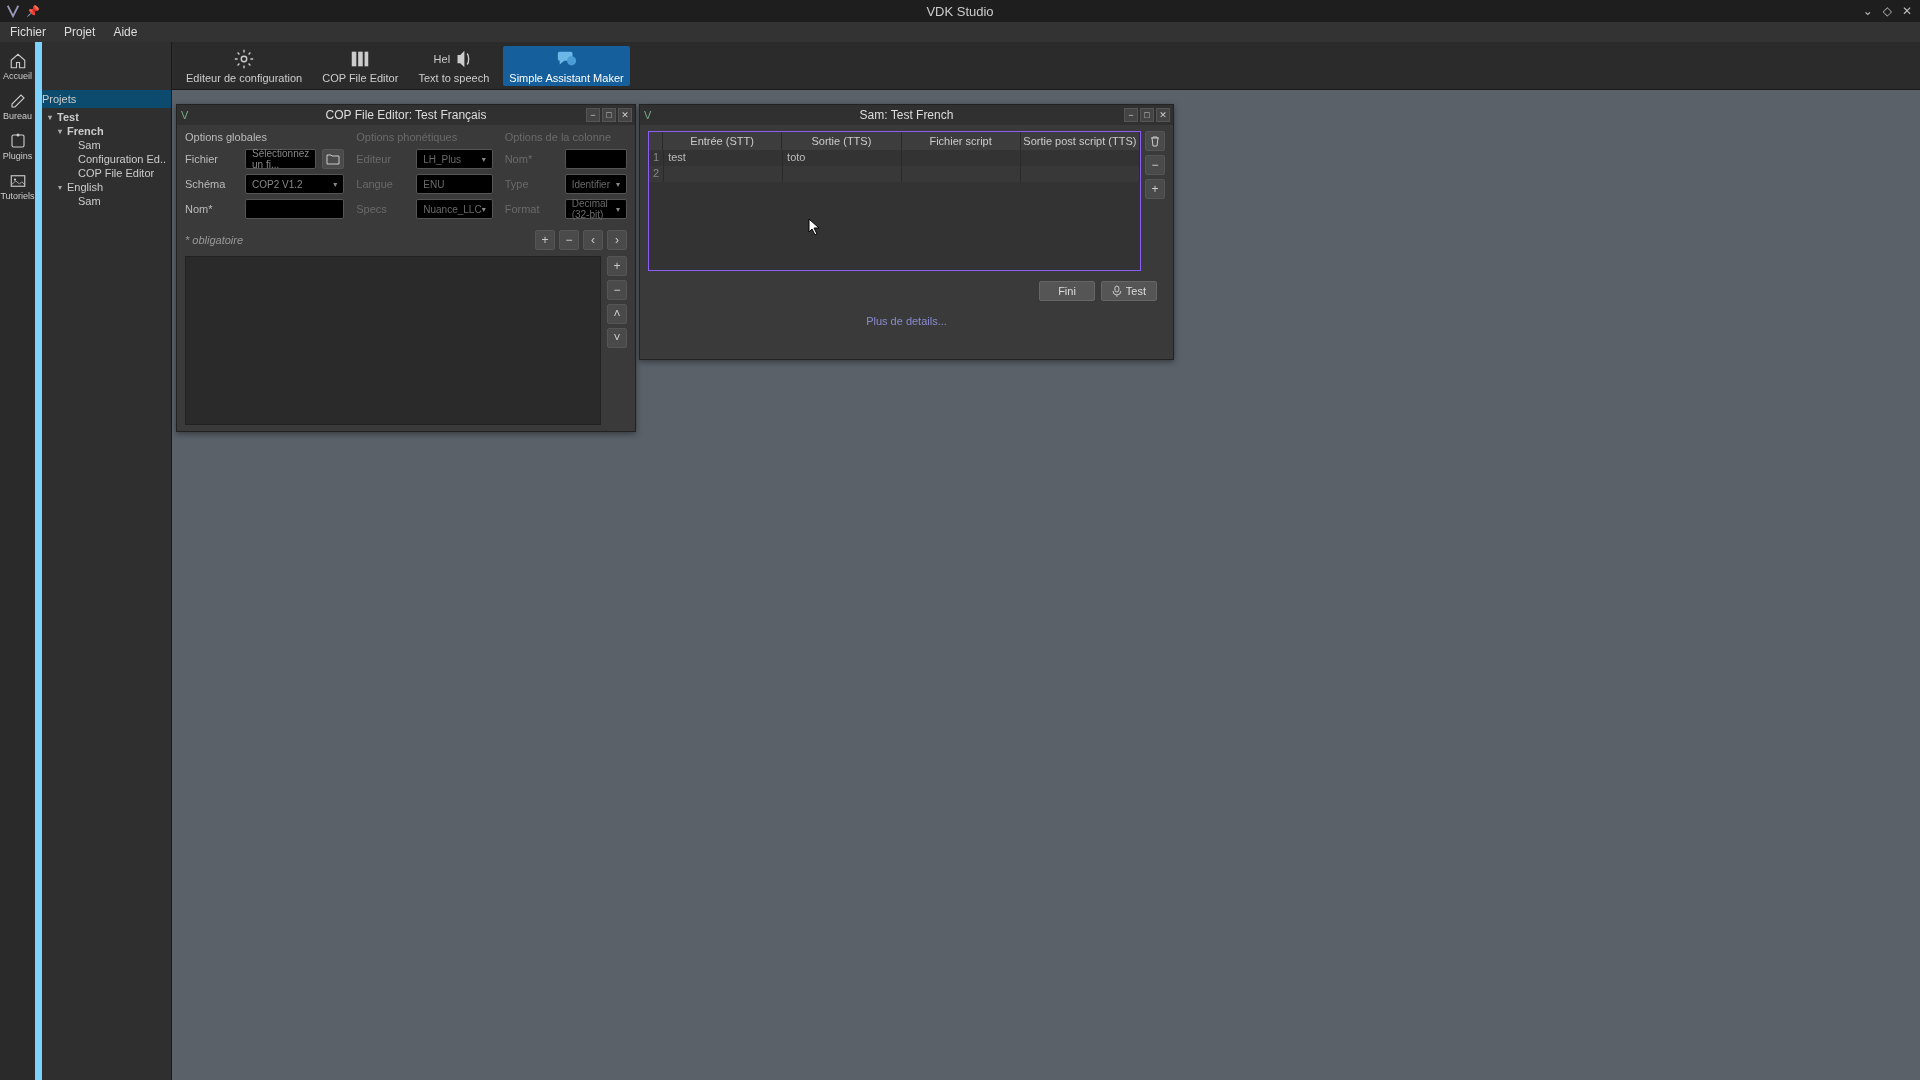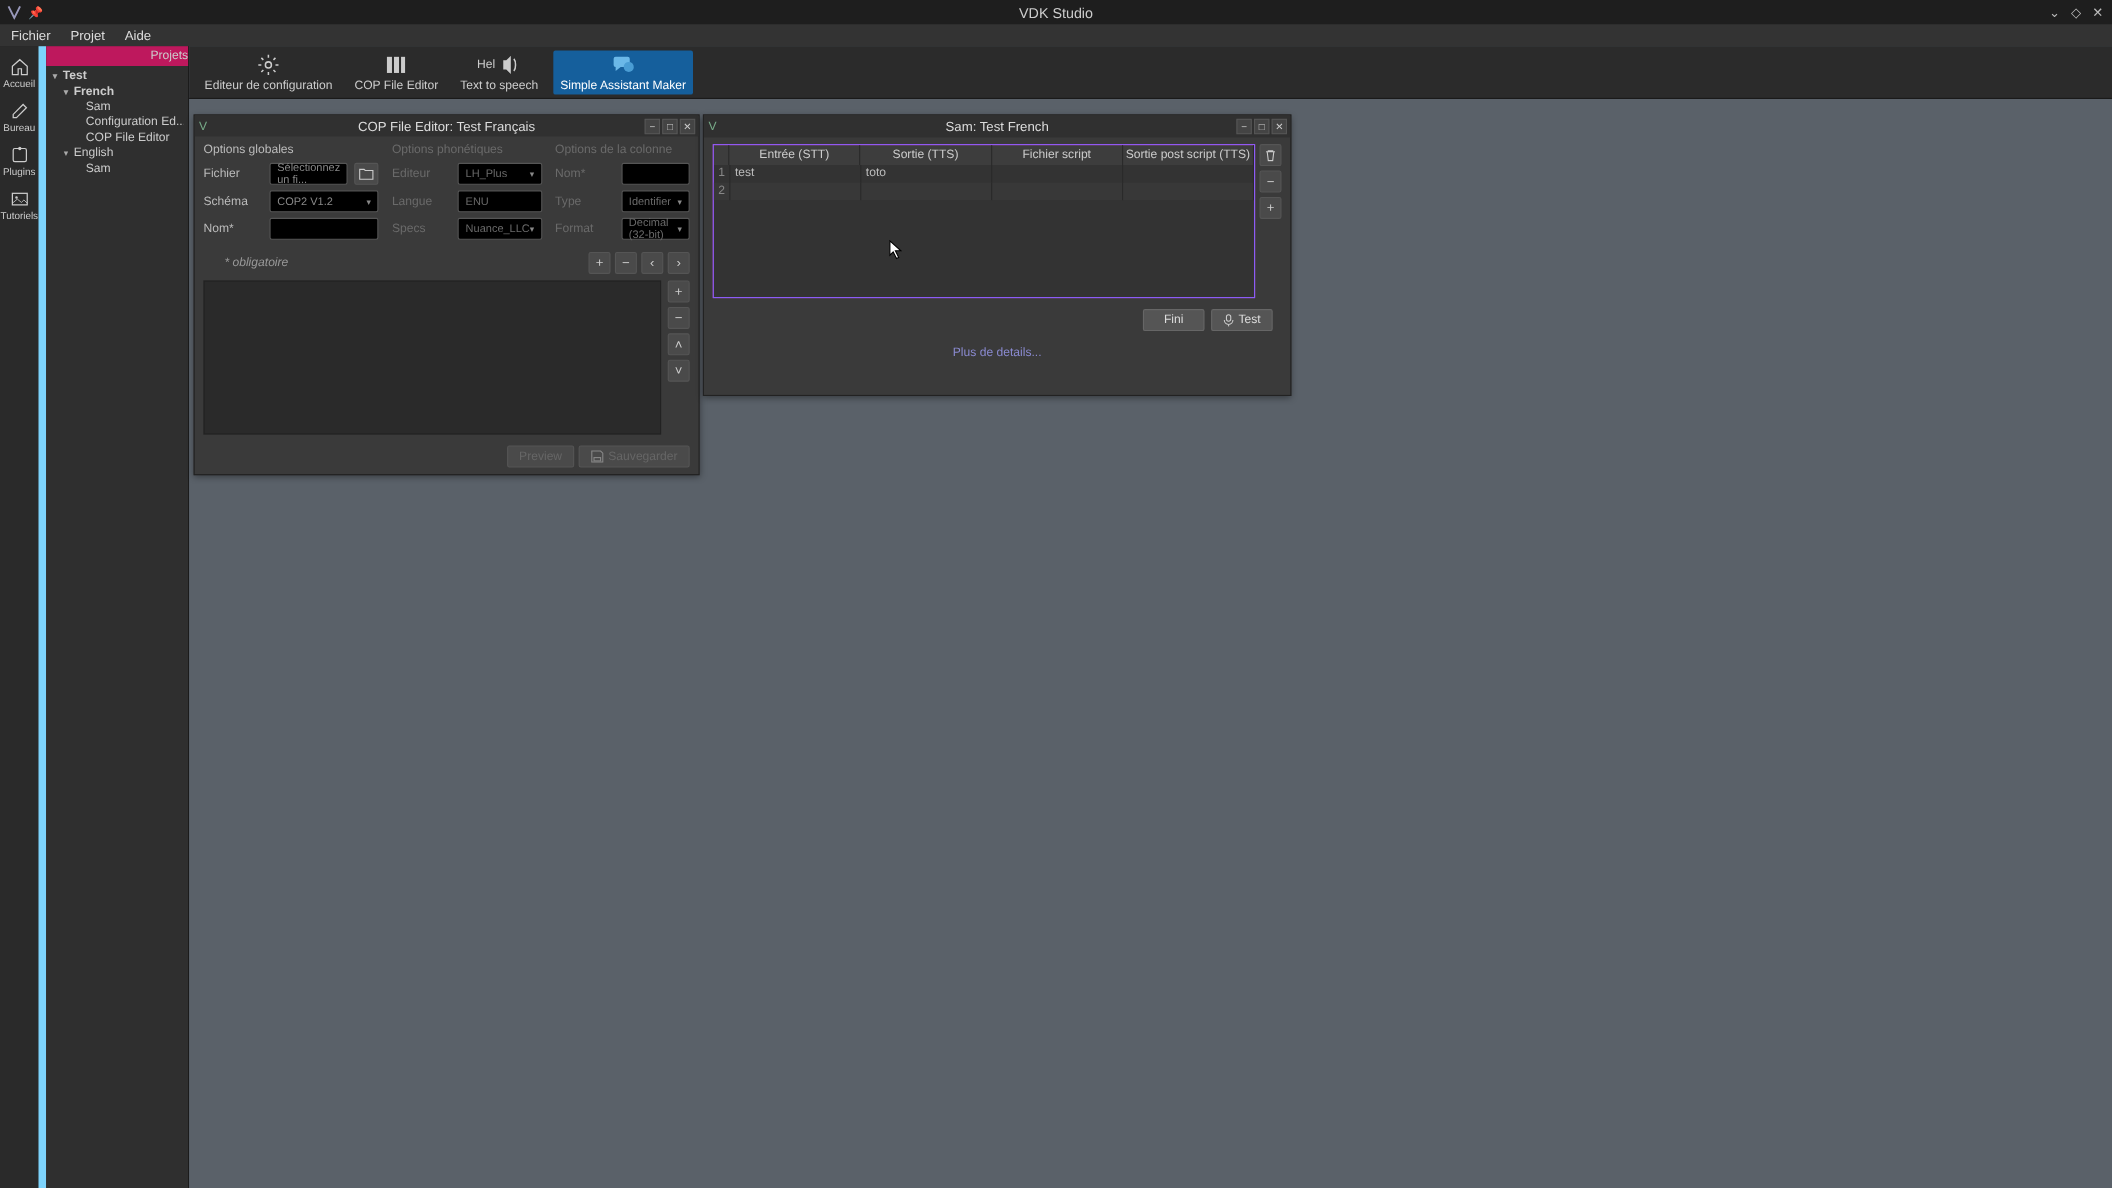--- a/index.html
+++ b/index.html
@@ -10,21 +10,21 @@
 .titlebar .title { position: absolute; left: 50%; transform: translateX(-50%); color: #ccc; font-size: 13px; }
 .titlebar .wincontrols { margin-left: auto; display: flex; gap: 10px; padding-right: 8px; }
 .titlebar .wincontrols span { font-size: 12px; color: #bbb; cursor: pointer; }
 .menubar { height: 20px; background: #333333; display: flex; align-items: center; gap: 18px; padding-left: 10px; color: #ddd; font-size: 12px; }
 .menubar span { cursor: pointer; }
 .body { display: flex; height: calc(1080px - 42px); }
 .leftnav { width: 42px; background: #2a2a2a; border-right: 7px solid #7dd3fc; display: flex; flex-direction: column; align-items: center; padding-top: 4px; }
 .leftnav .nav-item { width: 40px; height: 40px; display: flex; flex-direction: column; align-items: center; justify-content: center; gap: 1px; color: #ccc; font-size: 9px; cursor: pointer; }
 .leftnav .nav-item svg { width: 18px; height: 18px; }
 .projects { width: 130px; background: #2f2f2f; border-right: 1px solid #1a1a1a; }
-.projects .header { text-align: right; font-size: 11px; padding: 3px 0; color: #ccc; background: #be185d; }
+.projects .header { text-align: left; font-size: 11px; padding: 3px 0; color: #ccc; background: #0c4a6e; margin-top: 48px; }
 .tree { padding: 2px 4px; font-size: 11px; color: #ccc; }
 .tree .item { padding: 1px 0; display: flex; align-items: center; gap: 3px; cursor: pointer; white-space: nowrap; overflow: hidden; text-overflow: ellipsis; }
 .tree .expander { font-size: 8px; width: 8px; display: inline-block; text-align: center; color: #aaa; }
 .tree .indent1 { padding-left: 10px; }
 .tree .indent3 { padding-left: 32px; }
 .tree .bold { font-weight: bold; }
 .main { flex: 1; display: flex; flex-direction: column; background: #5a6169; }
 .toolbar { height: 48px; background: #2b2b2b; display: flex; align-items: center; gap: 8px; padding: 0 8px; border-bottom: 1px solid #1a1a1a; }
 .tool { display: flex; flex-direction: column; align-items: center; gap: 2px; padding: 2px 6px; cursor: pointer; color: #ccc; }
 .tool.selected { background: #155f9c; color: #fff; border-radius: 2px; }
@@ -40,21 +40,21 @@
 .section-row { display: flex; gap: 12px; }
 .section { flex: 1; }
 .section .sec-title { font-size: 11px; color: #bbb; margin-bottom: 6px; }
 .section.dim .sec-title, .section.dim .field label, .section.dim .field .control { color: #6a6a6a; }
 .field { display: flex; align-items: center; gap: 6px; margin-bottom: 5px; }
 .field label { width: 54px; font-size: 11px; color: #bbb; }
 .field .control { flex: 1; height: 20px; background: #000000; border: 1px solid #555; border-radius: 2px; padding: 0 6px; font-size: 10px; color: #888; display: flex; align-items: center; justify-content: space-between; }
 .field .control.input { color: #ccc; }
 .field .iconbtn { width: 22px; height: 20px; background: #4a4a4a; border: 1px solid #555; border-radius: 2px; display: flex; align-items: center; justify-content: center; cursor: pointer; }
 .chev { font-size: 8px; color: #888; }
-.obligatoire { font-size: 11px; color: #999; font-style: italic; margin-left: 19px; }
+.obligatoire { font-size: 11px; color: #999; font-style: italic; }
 .btnrow { display: flex; gap: 4px; }
 .sqbtn { width: 20px; height: 20px; background: #4a4a4a; border: 1px solid #555; border-radius: 2px; display: flex; align-items: center; justify-content: center; font-size: 12px; color: #ccc; cursor: pointer; }
 .listbox { background: #2a2a2a; border: 1px solid #222; flex: 1; min-height: 140px; }
 .vbtncol { display: flex; flex-direction: column; gap: 4px; }
 .footerrow { display: flex; justify-content: flex-end; gap: 4px; padding-top: 4px; }
 .btn { height: 20px; padding: 0 10px; background: #4a4a4a; border: 1px solid #555; border-radius: 2px; font-size: 11px; color: #aaa; display: flex; align-items: center; gap: 4px; cursor: pointer; }
 .btn.disabled { color: #666; }
 
 .sam-table-wrap { display: flex; gap: 4px; }
 .sam-table { flex: 1; background: #d946ef; border: 1px solid #8b5cf6; }
@@ -292,32 +292,20 @@
           </div>
           <div style="display:flex;gap:6px;flex:1">
             <div class="listbox"></div>
             <div class="vbtncol">
               <div class="sqbtn">+</div>
               <div class="sqbtn">−</div>
               <div class="sqbtn">˄</div>
               <div class="sqbtn">˅</div>
             </div>
           </div>
-          <div class="footerrow">
-            <div class="btn disabled">
-                <span>Preview</span>
-              </div>
-            <div class="btn disabled">
-              <svg width="12" height="12" viewBox="0 0 12 12">
-                  <path d="M1 1h8l2 2v8H1z" fill="none" stroke="#888"></path>
-                  <rect x="3" y="7" width="6" height="3" fill="none" stroke="#888"></rect>
-                </svg>
-              <span>Sauvegarder</span>
-            </div>
-          </div>
         </div>
       </div>
 
       <div class="panel" style="left:467px;top:14px;width:535px;height:256px">
         <div class="panel-title">
           <span class="vlogo">V</span>
           <span>Sam: Test French</span>
           <div class="pcontrols">
             <span>−</span>
             <span>□</span>

